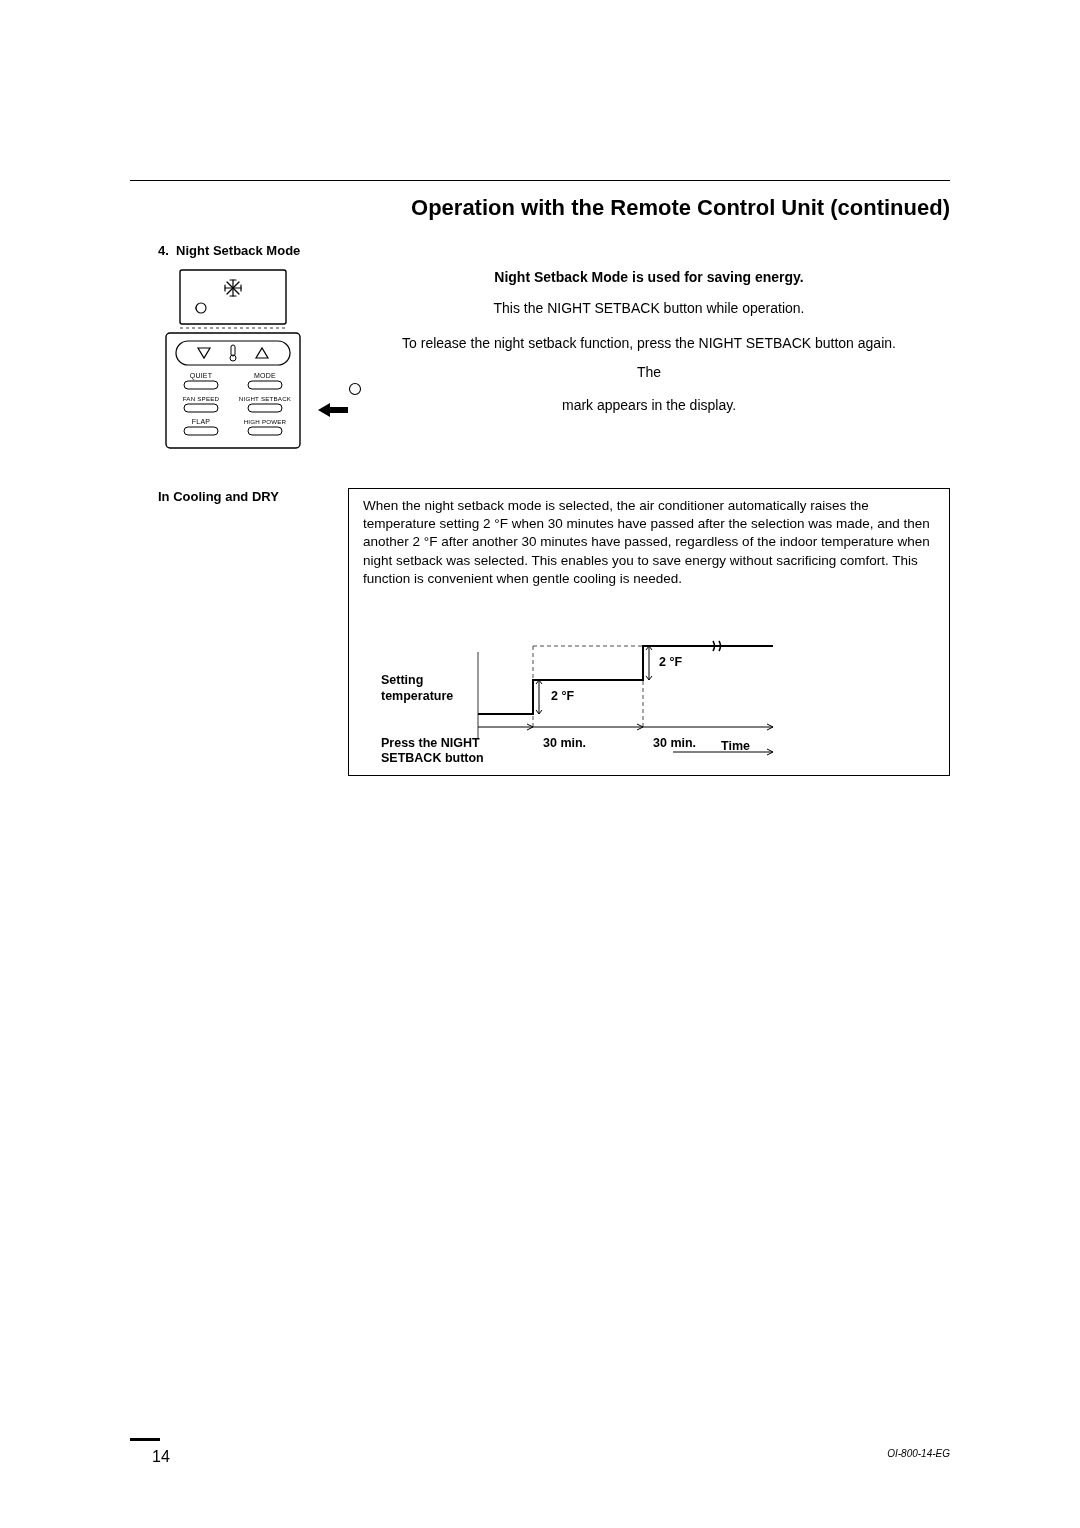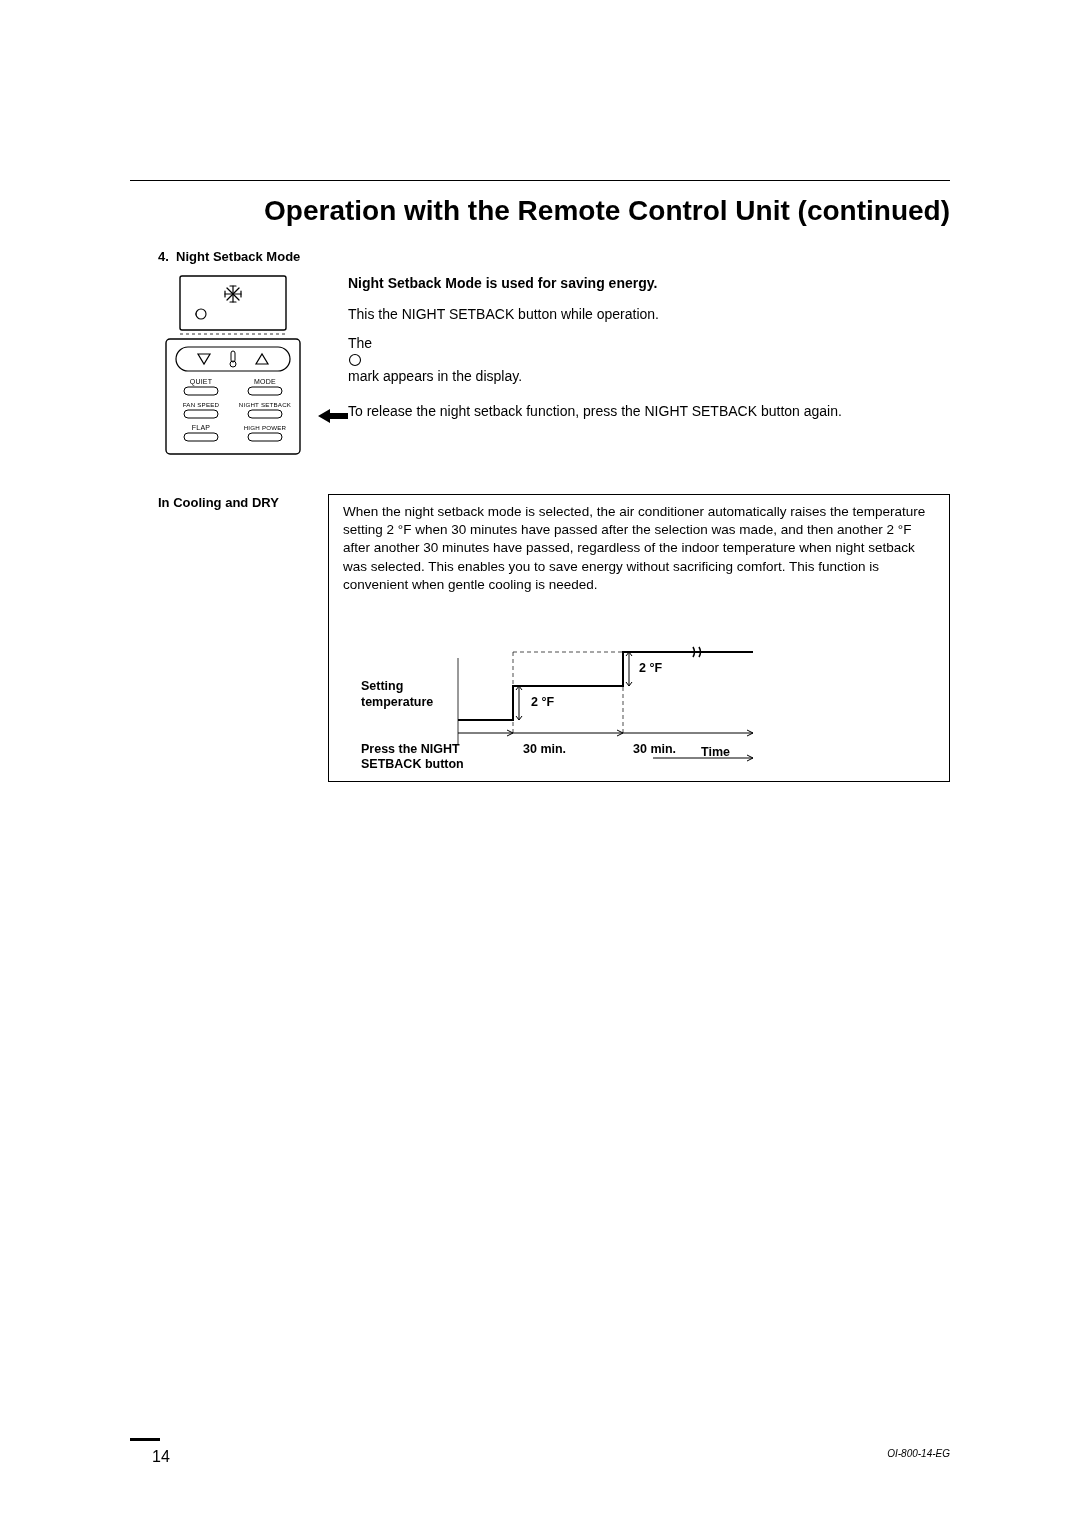--- a/index.html
+++ b/index.html
@@ -21,21 +21,21 @@
     left:130px;
     right:130px;
     top:180px;
     bottom:90px;
   }
   .rule{
     border-top:1px solid var(--hr);
     margin-bottom:14px;
   }
   h1.page-title{
-    font-size:28px;
+    font-size:22px;
     font-weight:700;
     margin:0 0 22px 0;
     text-align:right;
   }
   h2.section-heading{
     font-size:13px;
     font-weight:700;
     margin:0 0 10px 28px;
   }
   .two-col{
@@ -46,20 +46,21 @@
   }
   .left-col{
     width:170px;
     flex:0 0 170px;
     position:relative;
   }
   .right-col{
     flex:1;
     font-size:14px;
     line-height:1.35;
+    text-align:center;
   }
   .intro-bold{
     font-weight:700;
     font-size:14px;
     margin:0 0 12px 0;
   }
   .para{margin:0 0 10px 0;}
   .remote-wrap{position:relative;width:150px;}
   svg{display:block;}
   .btn-label{
@@ -73,20 +74,21 @@
     position:absolute;
     left:160px;
     top:135px;
     width:30px;
     height:14px;
   }
   
   .two-col2{
     display:flex;
     align-items:flex-start;
+    gap:20px;
     margin:30px 0 0 28px;
   }
   .side-note{
     width:170px;
     flex:0 0 170px;
     font-size:13px;
     font-weight:700;
     line-height:1.35;
   }
   .boxed{
@@ -202,29 +204,29 @@
 
         <svg class="arrow-block" viewBox="0 0 30 14">
           <polygon points="0,7 12,0 12,4 30,4 30,10 12,10 12,14" fill="#000"></polygon>
         </svg>
       </div>
     </div>
 
     <div class="right-col">
       <p class="intro-bold">Night Setback Mode is used for saving energy.</p>
       <p class="para">This the NIGHT SETBACK button while operation.</p>
+      <p class="para" style="margin-top:16px">To release the night setback function, press the NIGHT SETBACK button again.</p>
       <p class="para">
         <span>The </span>
         <svg width="14" height="14" viewBox="0 0 14 14" style="vertical-align:-2px">
           <circle cx="7" cy="7" r="5.5" fill="none" stroke="#000" stroke-width="1.1"></circle>
           <path d="M 5.5 3.5 A 3.5 3.5 0 1 0 5.5 10.5 A 2.8 2.8 0 1 1 5.5 3.5 Z" fill="#000"></path>
         </svg>
         <span> mark appears in the display.</span>
       </p>
-      <p class="para" style="margin-top:16px">To release the night setback function, press the NIGHT SETBACK button again.</p>
     </div>
   </div>
 
   <div class="two-col2">
     <div class="side-note">
       <div>In Cooling and DRY</div>
     </div>
 
     <div class="boxed">
       <div>When the night setback mode is selected, the air conditioner automatically raises the temperature setting 2 °F when 30 minutes have passed after the selection was made, and then another 2 °F after another 30 minutes have passed, regardless of the indoor temperature when night setback was selected. This enables you to save energy without sacrificing comfort. This function is convenient when gentle cooling is needed.</div>

